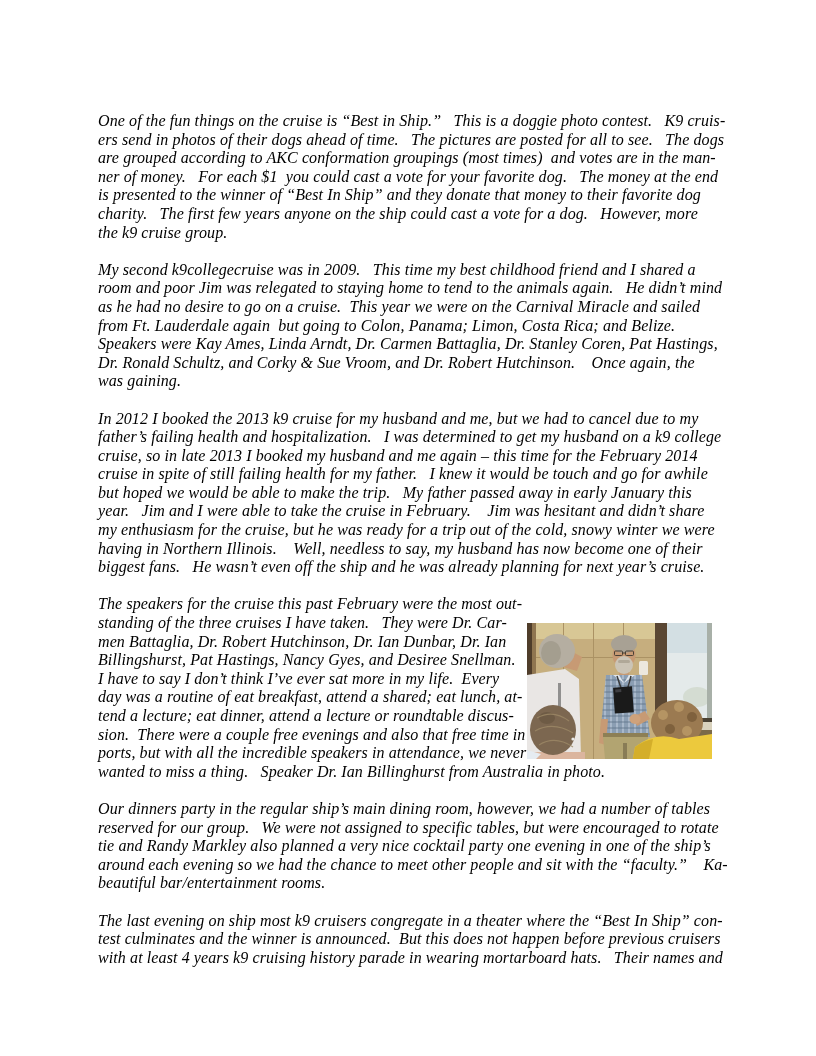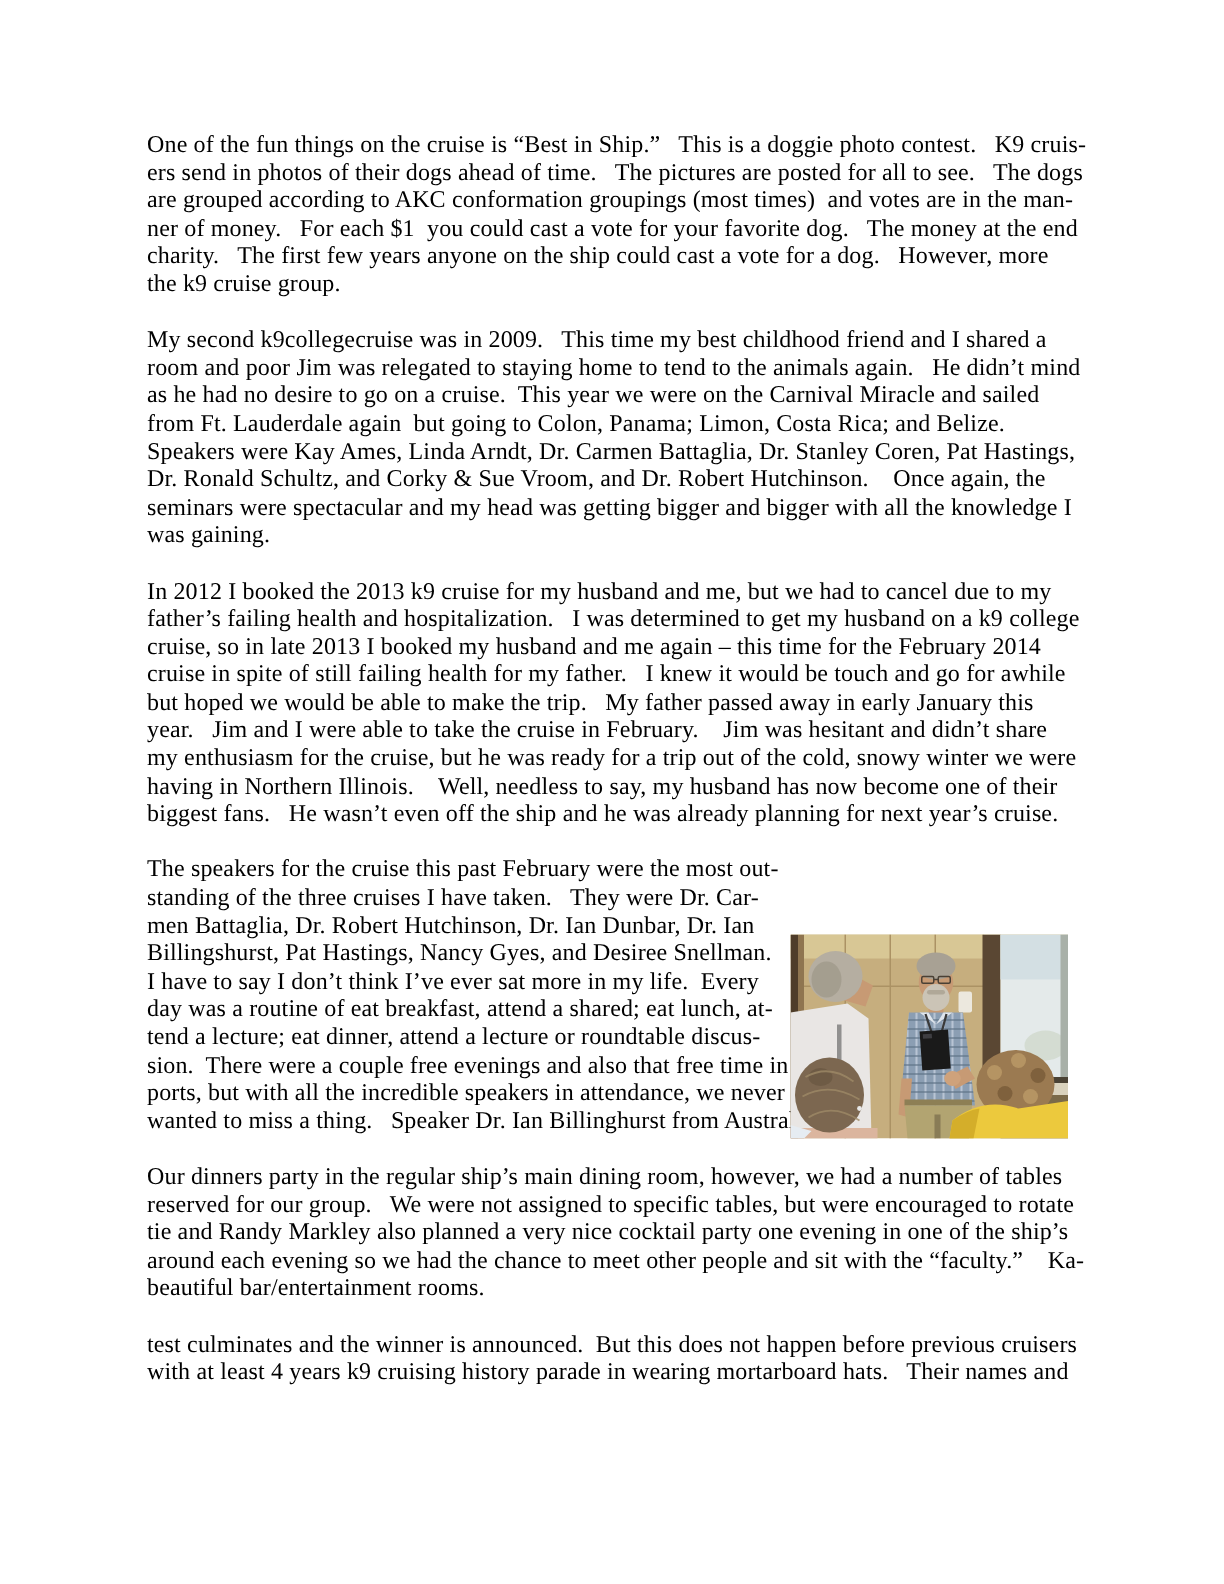--- a/index.html
+++ b/index.html
@@ -7,22 +7,23 @@
     position:relative;
     width:816px; height:1056px;
     background:#ffffff;
     font-family:"Liberation Serif", serif;
     font-size:16px;
     color:#000000;
     overflow:hidden;
   }
   .text-flow {
     position:absolute;
-    left:98px; top:88px;
+    left:98px; top:112px;
     width:624px;
+    font-style:italic;
   }
   .paragraph { margin:0 0 18.6px 0; }
   .line {
     white-space:pre;
     line-height:18.6px;
     height:18.6px;
     letter-spacing:0.1px;
   }
   .photo {
     position:absolute;
@@ -35,31 +36,31 @@
 <body>
 
 <div class="page">
 
   <div class="text-flow" id="text-flow">
       <div class="paragraph">
         <div class="line">One of the fun things on the cruise is “Best in Ship.”   This is a doggie photo contest.   K9 cruis-</div>
         <div class="line">ers send in photos of their dogs ahead of time.   The pictures are posted for all to see.   The dogs</div>
         <div class="line">are grouped according to AKC conformation groupings (most times)  and votes are in the man-</div>
         <div class="line">ner of money.   For each $1  you could cast a vote for your favorite dog.   The money at the end</div>
+        <div class="line">is presented to the winner of “Best In Ship” and they donate that money to their favorite dog</div>
         <div class="line">charity.   The first few years anyone on the ship could cast a vote for a dog.   However, more</div>
         <div class="line">the k9 cruise group.</div>
       </div>
       <div class="paragraph">
         <div class="line">My second k9collegecruise was in 2009.   This time my best childhood friend and I shared a</div>
         <div class="line">room and poor Jim was relegated to staying home to tend to the animals again.   He didn’t mind</div>
         <div class="line">as he had no desire to go on a cruise.  This year we were on the Carnival Miracle and sailed</div>
         <div class="line">from Ft. Lauderdale again  but going to Colon, Panama; Limon, Costa Rica; and Belize.</div>
         <div class="line">Speakers were Kay Ames, Linda Arndt, Dr. Carmen Battaglia, Dr. Stanley Coren, Pat Hastings,</div>
         <div class="line">Dr. Ronald Schultz, and Corky &amp; Sue Vroom, and Dr. Robert Hutchinson.    Once again, the</div>
-        <div class="line">seminars were spectacular and my head was getting bigger and bigger with all the knowledge I</div>
         <div class="line">was gaining.</div>
       </div>
       <div class="paragraph">
         <div class="line">In 2012 I booked the 2013 k9 cruise for my husband and me, but we had to cancel due to my</div>
         <div class="line">father’s failing health and hospitalization.   I was determined to get my husband on a k9 college</div>
         <div class="line">cruise, so in late 2013 I booked my husband and me again – this time for the February 2014</div>
         <div class="line">cruise in spite of still failing health for my father.   I knew it would be touch and go for awhile</div>
         <div class="line">but hoped we would be able to make the trip.   My father passed away in early January this</div>
         <div class="line">year.   Jim and I were able to take the cruise in February.    Jim was hesitant and didn’t share</div>
         <div class="line">my enthusiasm for the cruise, but he was ready for a trip out of the cold, snowy winter we were</div>
@@ -79,20 +80,21 @@
         <div class="line">wanted to miss a thing.   Speaker Dr. Ian Billinghurst from Australia in photo.</div>
       </div>
       <div class="paragraph">
         <div class="line">Our dinners party in the regular ship’s main dining room, however, we had a number of tables</div>
         <div class="line">reserved for our group.   We were not assigned to specific tables, but were encouraged to rotate</div>
         <div class="line">tie and Randy Markley also planned a very nice cocktail party one evening in one of the ship’s</div>
         <div class="line">around each evening so we had the chance to meet other people and sit with the “faculty.”    Ka-</div>
         <div class="line">beautiful bar/entertainment rooms.</div>
       </div>
       <div class="paragraph">
+        <div class="line">The last evening on ship most k9 cruisers congregate in a theater where the “Best In Ship” con-</div>
         <div class="line">test culminates and the winner is announced.  But this does not happen before previous cruisers</div>
         <div class="line">with at least 4 years k9 cruising history parade in wearing mortarboard hats.   Their names and</div>
       </div>
     </div>
 
   <div class="photo">
     <svg viewBox="0 0 185 136" preserveAspectRatio="none">
       <defs>
         <clipPath id="torsoClip">
           <polygon points="79,52 115,52 123,114 73,114"></polygon>

